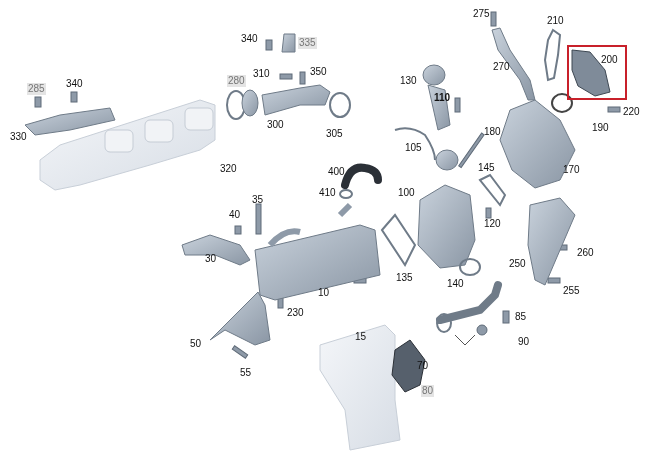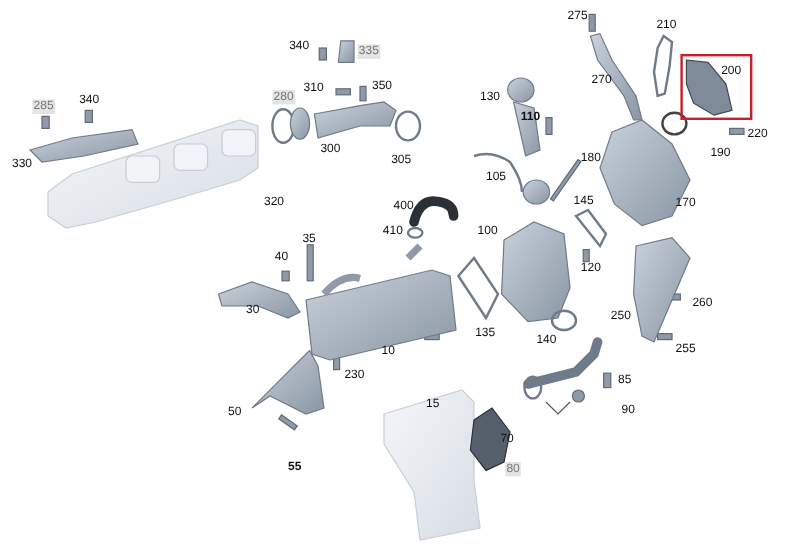--- a/index.html
+++ b/index.html
@@ -155,15 +155,15 @@
   <span class="lbl" style="left:396px;top:272px;">135</span>
   <span class="lbl" style="left:447px;top:278px;">140</span>
   <span class="lbl" style="left:318px;top:287px;">10</span>
   <span class="lbl" style="left:355px;top:287px;margin-top:44px;">15</span>
   <span class="lbl" style="left:563px;top:285px;">255</span>
   <span class="lbl" style="left:287px;top:307px;">230</span>
   <span class="lbl" style="left:417px;top:314px;margin-top:46px;">70</span>
   <span class="lbl" style="left:515px;top:311px;">85</span>
   <span class="lbl" style="left:486px;top:336px;margin-left:32px;">90</span>
   <span class="lbl" style="left:190px;top:338px;">50</span>
-  <span class="lbl" style="left:240px;top:384px;font-weight:bold;">55</span>
+  <span class="lbl" style="left:240px;top:367px;">55</span>
   <span class="lbl gray" style="left:421px;top:385px;">80</span>
 </div>
 
 </body></html>

